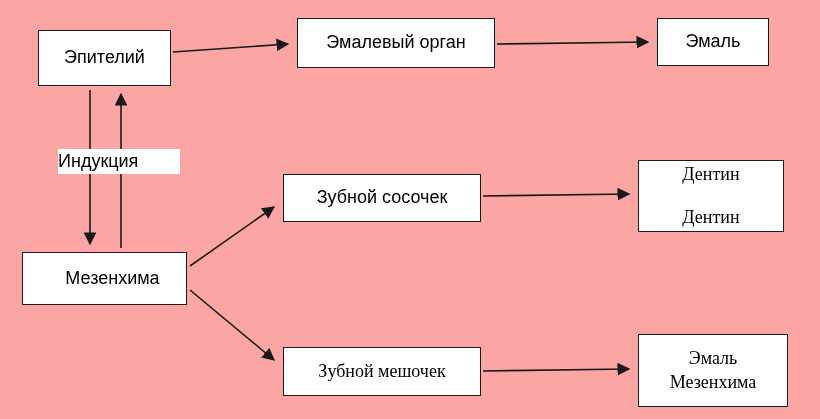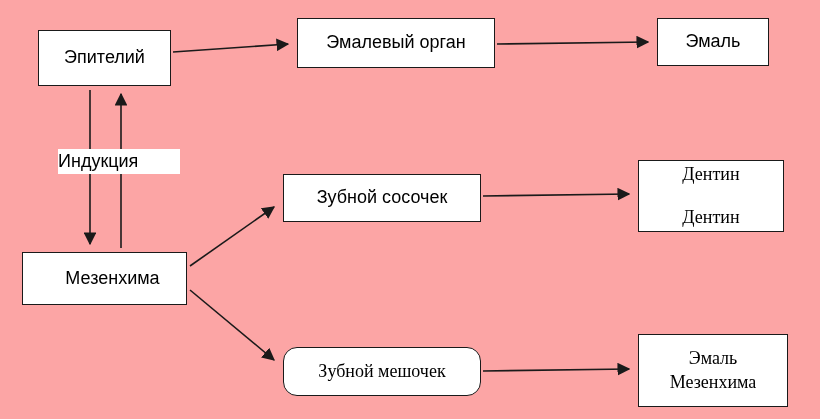--- a/index.html
+++ b/index.html
@@ -42,21 +42,21 @@
     z-index: 3;
     padding: 2px 0;
   }
   
   .n-epithelium   { left: 38px;  top: 30px;  width: 133px; height: 56px; }
   .n-enamel-organ { left: 297px; top: 18px;  width: 198px; height: 50px; text-align: center; }
   .n-enamel       { left: 657px; top: 18px;  width: 112px; height: 48px; }
   .n-mesenchyme   { left: 22px;  top: 252px; width: 165px; height: 53px; padding-left: 16px; }
   .n-papilla      { left: 283px; top: 174px; width: 198px; height: 48px; }
   .n-dentin       { left: 638px; top: 160px; width: 146px; height: 72px; gap: 20px; }
-  .n-sac          { left: 283px; top: 347px; width: 198px; height: 49px; border-radius: 14px; }
+  .n-sac          { left: 283px; top: 347px; width: 198px; height: 49px; }
   .n-cement       { left: 638px; top: 334px; width: 150px; height: 73px; }
   .l-induction    { left: 58px;  top: 149px; width: 122px; }
 </style>
 </head>
 <body>
 
 <div class="canvas">
 
   <svg class="arrow-layer" viewBox="0 0 820 419" xmlns="http://www.w3.org/2000/svg">
     <defs>

